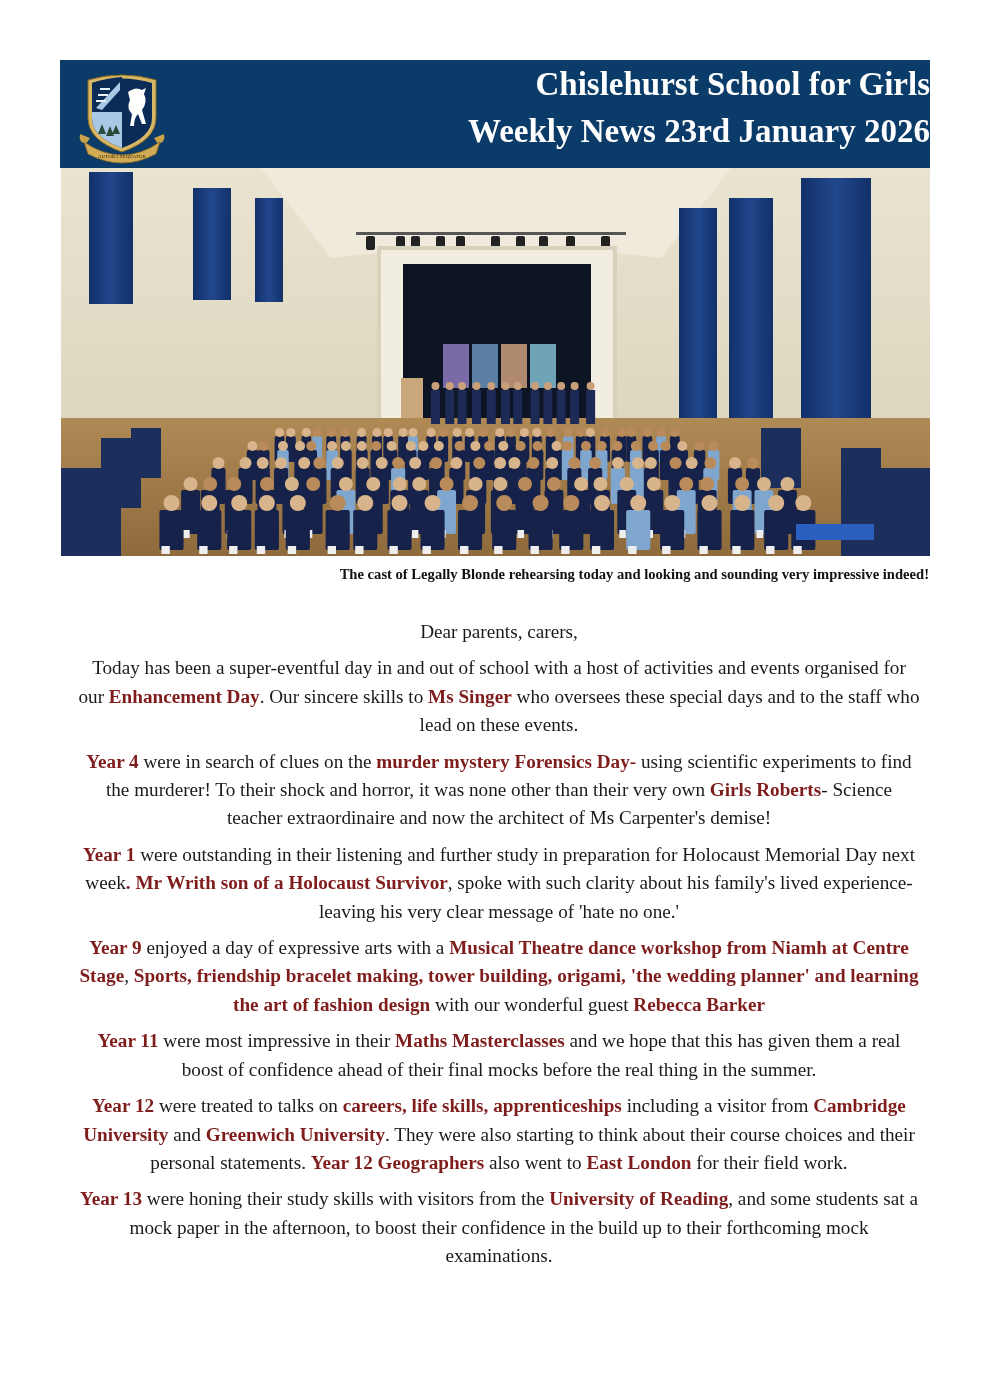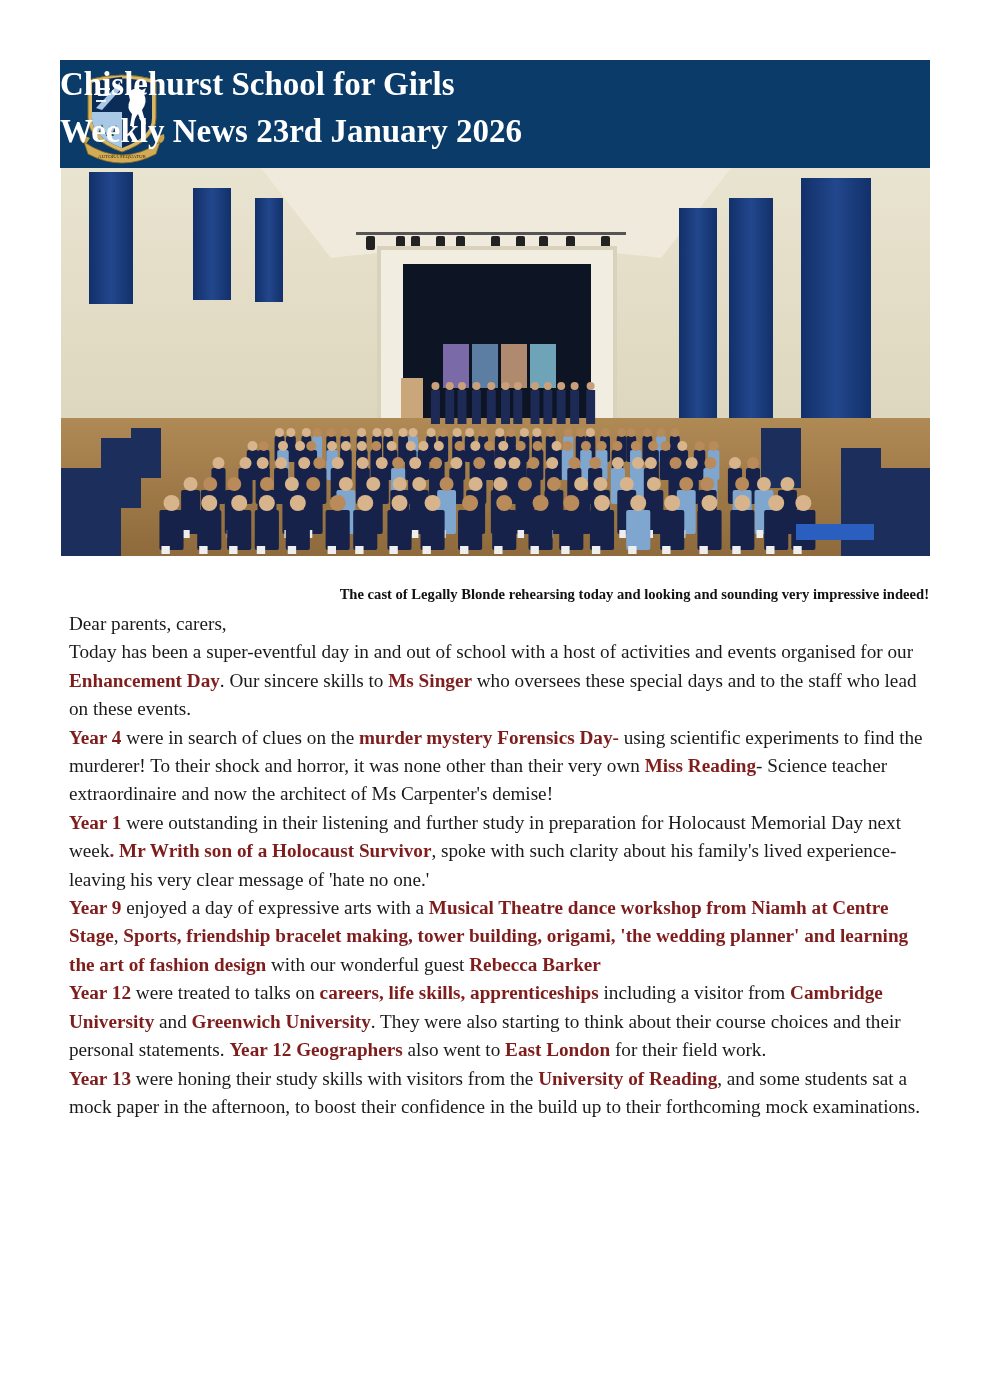--- a/index.html
+++ b/index.html
@@ -1,33 +1,33 @@
 <!DOCTYPE html>
 <html><head>
 <meta charset="utf-8">
 <style>
   html, body { margin: 0; padding: 0; background: #ffffff; }
   body { width: 990px; height: 1400px; position: relative; overflow: hidden;
          font-family: "Liberation Serif", "DejaVu Serif", serif; color: #111; }
   .header { position: absolute; left: 60px; top: 60px; width: 870px; height: 108px;
             background: #0b3b68; }
   .crest { position: absolute; left: 16px; top: 8px; width: 92px; height: 96px; }
-  .title { position: absolute; left: 0; right: 0; text-align: left; color: #fff;
+  .title { position: absolute; left: 0; right: 0; text-align: right; color: #fff;
            font-weight: bold; font-size: 33px; line-height: 40px; }
   .title.l1 { top: 4px; padding-left: 0; }
   .title.l2 { top: 51px; }
   .title-wrap { position: absolute; left: 0; right: 0; top: 0; height: 108px; }
   .photo { position: absolute; left: 61px; top: 168px; width: 869px; height: 388px;
            overflow: hidden; background: #d9d2bd; }
   .photo svg { display: block; }
   .caption { position: absolute; right: 61px; top: 566px; font-weight: bold;
-             font-size: 14.6px; color: #111; white-space: nowrap; margin-top: 20px; }
+             font-size: 14.6px; color: #111; white-space: nowrap; }
   .letter { position: absolute; left: 69px; top: 610px; width: 860px;
             font-size: 19.2px; line-height: 28.4px; color: #1a1a1a; }
-  .letter p { margin: 0; }
+  .letter p { margin: 8px; text-align: center; }
   .letter .greet { margin-bottom: 0; }
   .letter b { font-weight: bold; color: #7f1d1d; }
 </style>
 </head>
 <body>
 
 <div class="header">
   <svg class="crest" viewBox="0 0 92 96">
 
     <path d="M4 66 Q2 74 10 76 L14 70 Z" fill="#c9a24a"></path>
@@ -460,19 +460,20 @@
     <rect x="735" y="356" width="78" height="16" fill="#2a5fc0"></rect>
   </svg>
 </div>
 
 <div class="caption">The cast of Legally Blonde rehearsing today and looking and sounding very impressive indeed!</div>
 
 <div class="letter">
   <p class="greet">Dear parents, carers,</p>
   <div id="paras">
       <p><span>Today has been a super-eventful day in and out of school with a host of activities and events organised for our </span><b>Enhancement Day</b><span>. Our sincere skills to </span><b>Ms Singer</b><span> who oversees these special days and to the staff who lead on these events.</span></p>
-      <p><b>Year 4</b><span> were in search of clues on the </span><b>murder mystery Forensics Day-</b><span> using scientific experiments to find the murderer! To their shock and horror, it was none other than their very own </span><b>Miss Reading</b><span>- Science teacher extraordinaire and now the architect of Ms Carpenter's demise!</span></p>
+      <p><b>Year 4</b><span> were in search of clues on the </span><b>murder mystery Forensics Day-</b><span> using scientific experiments to find the murderer! To their shock and horror, it was none other than their very own </span><b>Girls Roberts</b><span>- Science teacher extraordinaire and now the architect of Ms Carpenter's demise!</span></p>
       <p><b>Year 1</b><span> were outstanding in their listening and further study in preparation for Holocaust Memorial Day next week</span><b>. Mr Writh son of a Holocaust Survivor</b><span>, spoke with such clarity about his family's lived experience- leaving his very clear message of 'hate no one.'</span></p>
       <p><b>Year 9</b><span> enjoyed a day of expressive arts with a </span><b>Musical Theatre dance workshop from Niamh at Centre Stage</b><span>, </span><b>Sports, friendship bracelet making, tower building, origami, 'the wedding planner' and learning the art of fashion design</b><span> with our wonderful guest </span><b>Rebecca Barker</b></p>
+      <p><b>Year 11</b><span> were most impressive in their </span><b>Maths Masterclasses</b><span> and we hope that this has given them a real boost of confidence ahead of their final mocks before the real thing in the summer.</span></p>
       <p><b>Year 12</b><span> were treated to talks on </span><b>careers, life skills, apprenticeships</b><span> including a visitor from </span><b>Cambridge University</b><span> and </span><b>Greenwich University</b><span>. They were also starting to think about their course choices and their personal statements. </span><b>Year 12 Geographers</b><span> also went to </span><b>East London</b><span> for their field work.</span></p>
       <p><b>Year 13</b><span> were honing their study skills with visitors from the </span><b>University of Reading</b><span>, and some students sat a mock paper in the afternoon, to boost their confidence in the build up to their forthcoming mock examinations.</span></p>
     </div>
 </div>
 
 </body></html>

